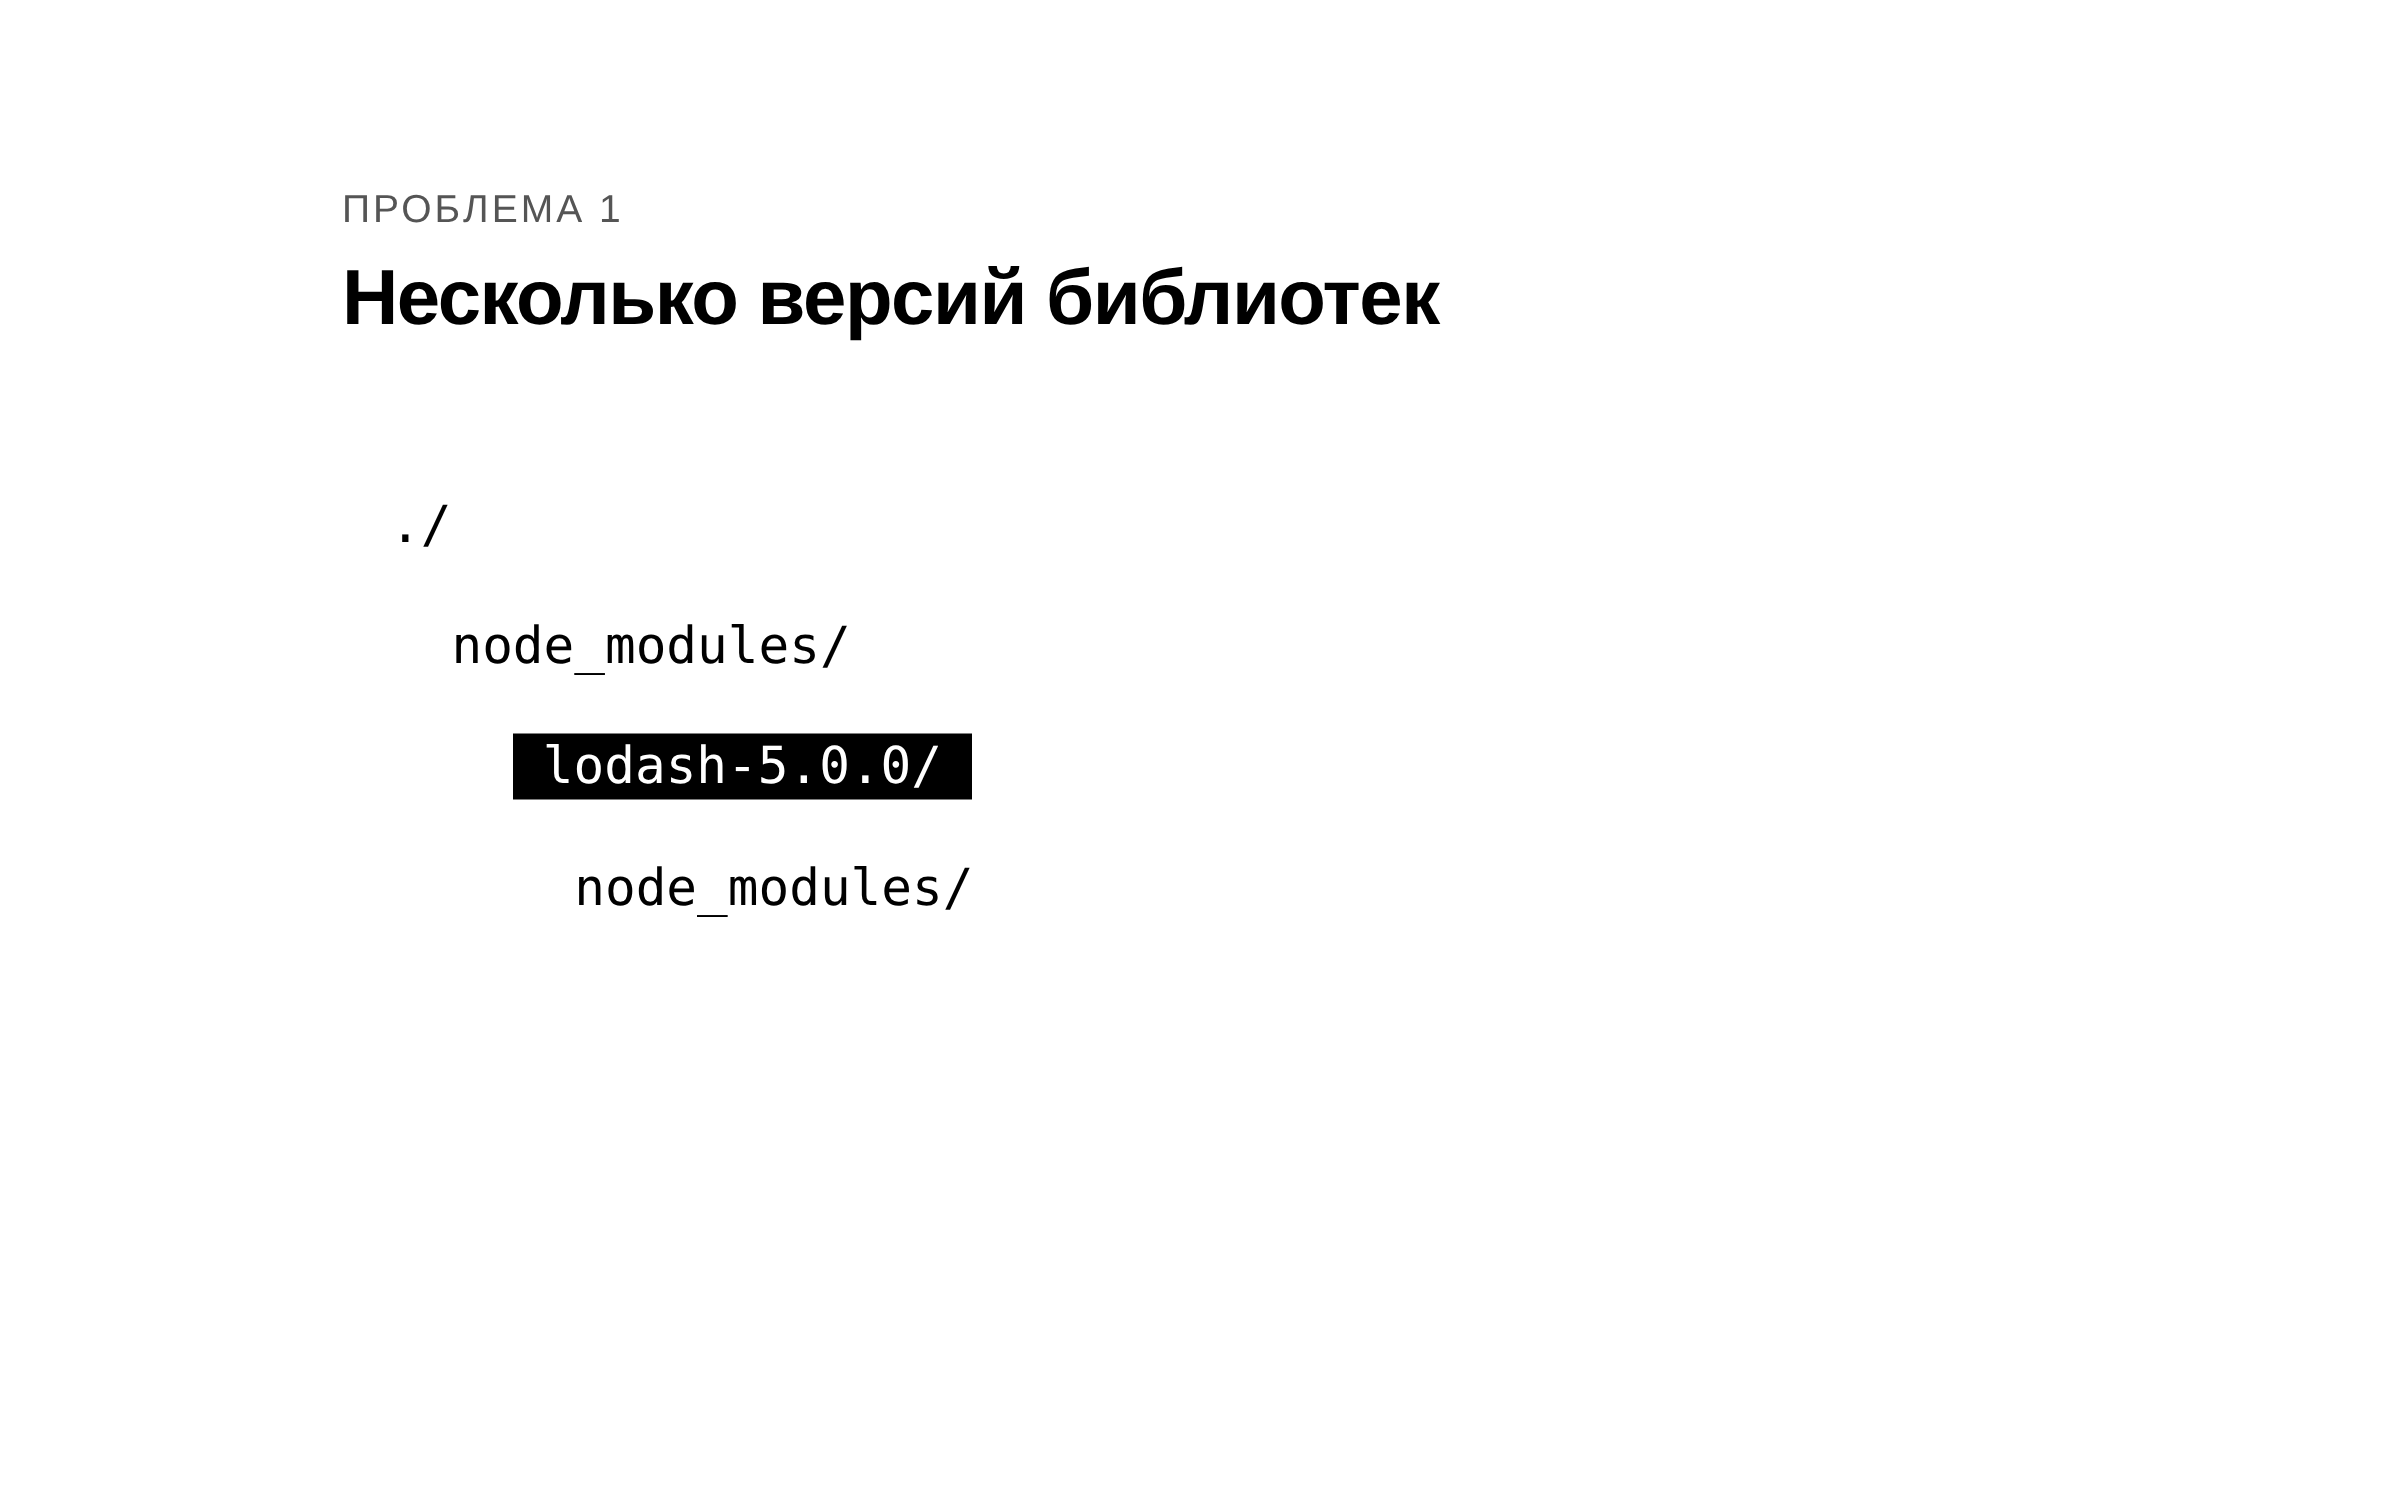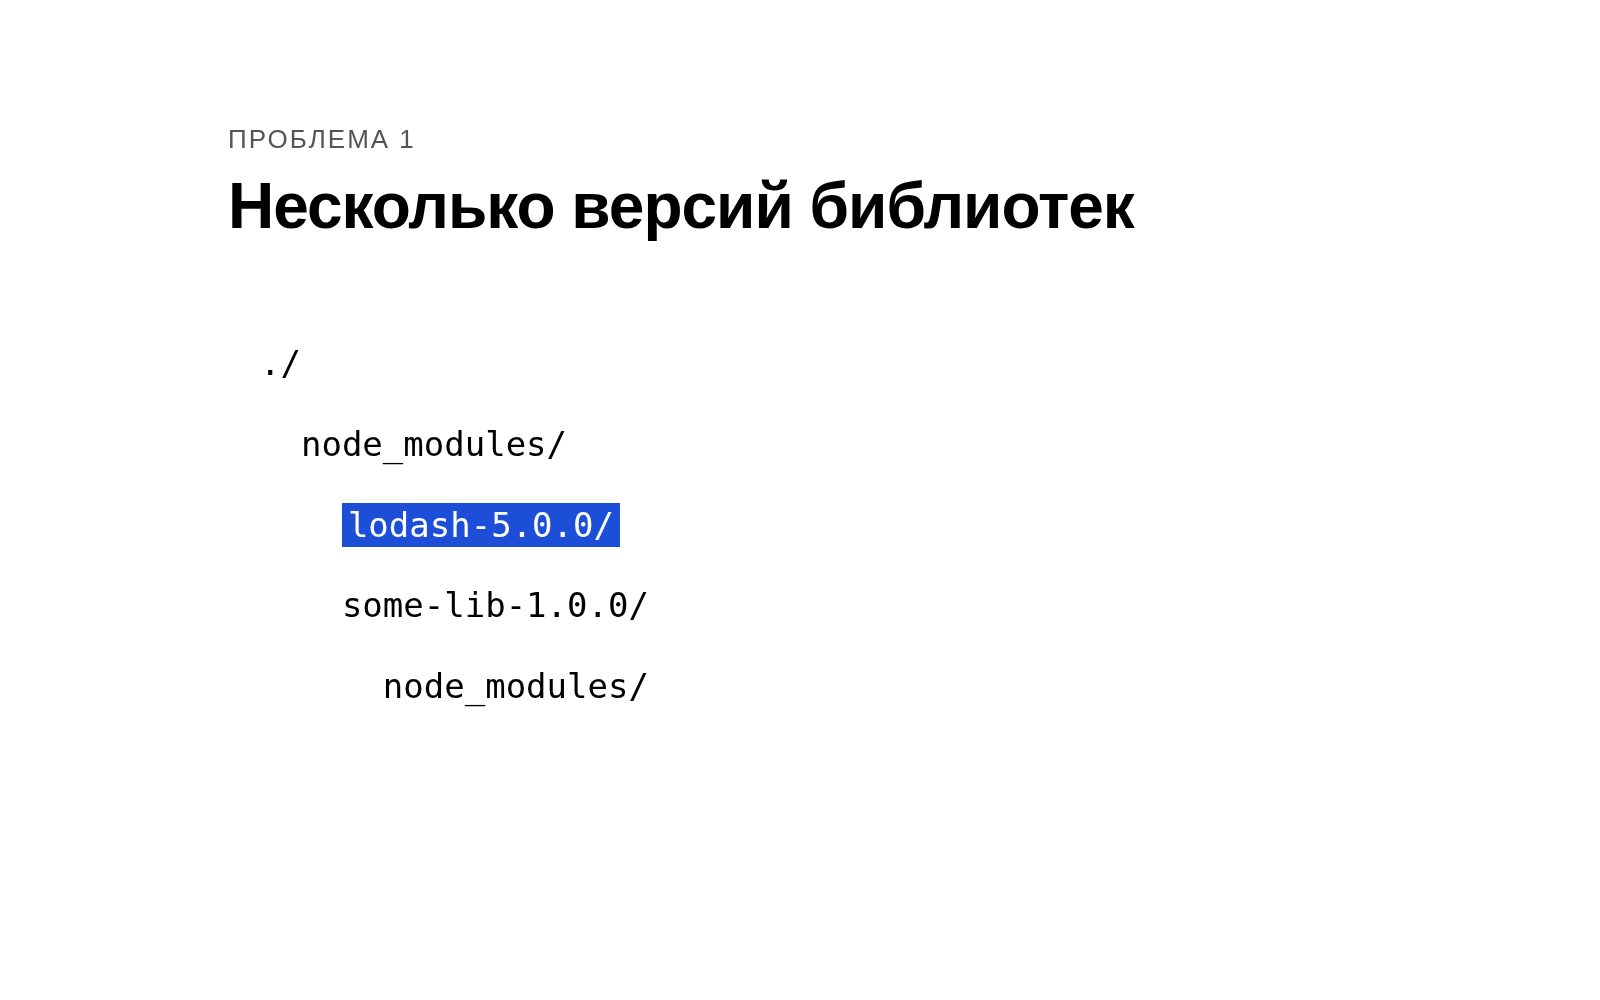--- a/index.html
+++ b/index.html
@@ -16,49 +16,48 @@
       color: #000000;
     }
     .eyebrow {
       font-size: 26px;
       letter-spacing: 2px;
       color: #555555;
       font-weight: 400;
       margin-bottom: 10px;
     }
     .title {
-      font-size: 64px;
+      font-size: 52px;
       font-weight: 800;
       letter-spacing: -1px;
       line-height: 1.1;
       margin-bottom: 90px;
     }
     .tree {
       font-family: "SF Mono", Menlo, Monaco, Consolas, monospace;
       font-size: 34px;
       line-height: 1.9;
       font-feature-settings: "zero" 1;
     }
     .tree .line {
       white-space: pre;
     }
     .tree .line span.seg {
       display: inline;
     }
     .hl {
-      background: #1d4ed8;
+      background: #000000;
       color: #ffffff;
-      padding: 2px 6px;
+      padding: 2px 20px;
     }
   </style>
 </head>
 <body>
 
 <div class="eyebrow">ПРОБЛЕМА 1</div>
 <div class="title">Несколько версий библиотек</div>
 
 <div class="tree" id="tree-container">
     <div class="line"><span class="seg">./</span></div>
     <div class="line">  <span class="seg">node_modules/</span></div>
     <div class="line">    <span class="seg hl">lodash-5.0.0/</span></div>
-    <div class="line">    <span class="seg">some-lib-1.0.0/</span></div>
     <div class="line">      <span class="seg">node_modules/</span></div>
   </div>
 
 </body></html>

